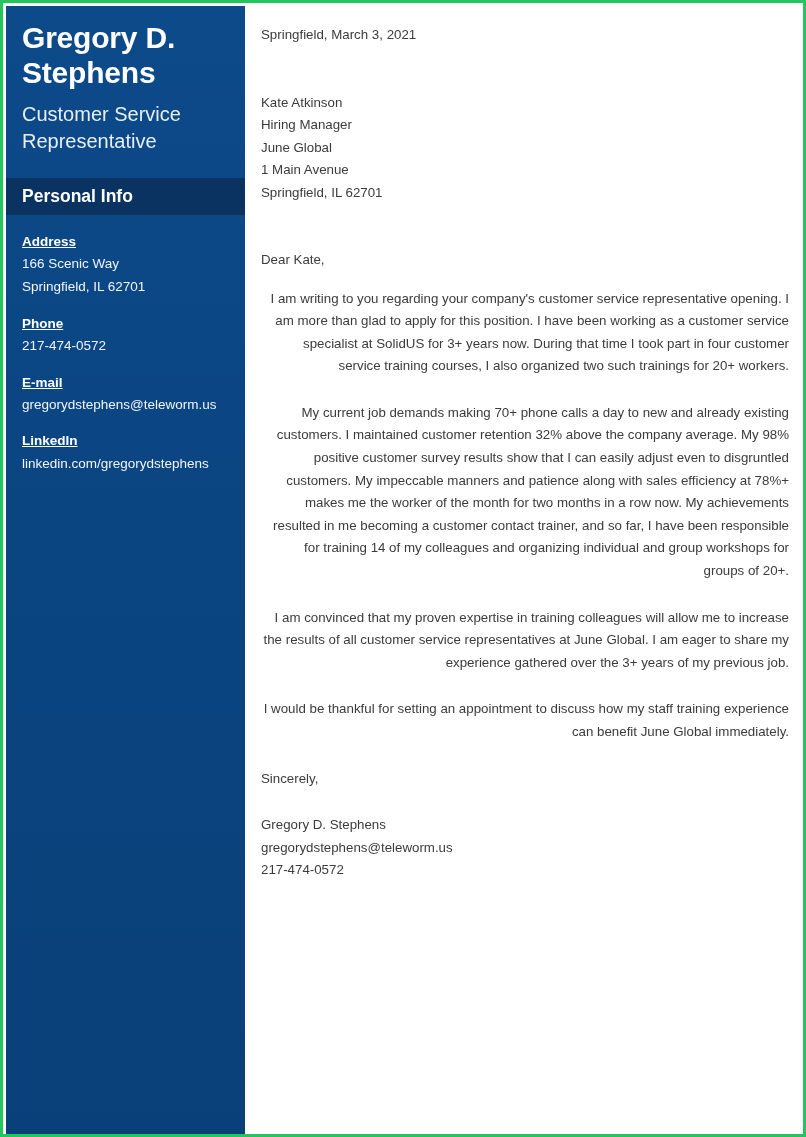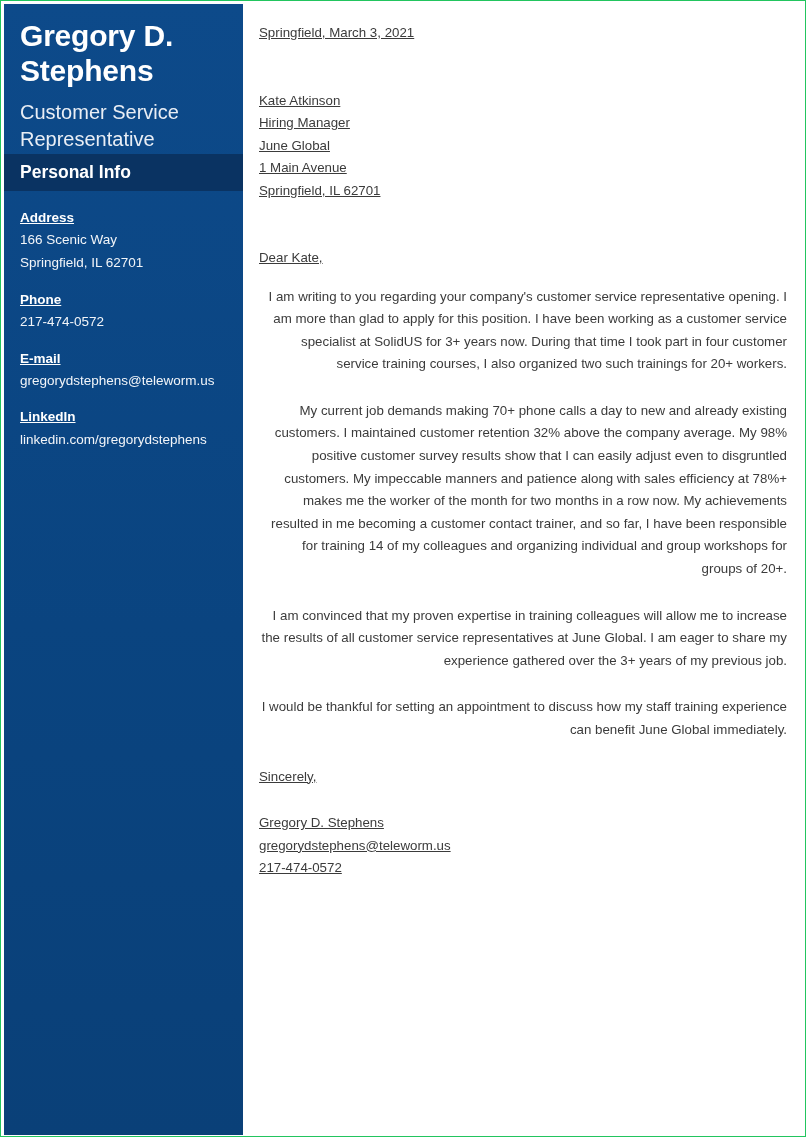--- a/index.html
+++ b/index.html
@@ -10,21 +10,21 @@
   body {
     font-family: "Liberation Sans", sans-serif;
   }
 
   #page {
     position: relative;
     width: 806px;
     height: 1137px;
     box-sizing: border-box;
     background: #ffffff;
-    border: 1px solid #22c55e;
+    border: 3px solid #22c55e;
     overflow: hidden;
   }
 
   
   #sidebar {
     position: absolute;
     left: 3px;
     top: 3px;
     width: 239px;
     height: 1131px;
@@ -50,20 +50,21 @@
 
   #job-title {
     font-size: 20px;
     font-weight: normal;
     color: #e9eef5;
     line-height: 1.38;
     margin: 10px 0 0 0;
   }
 
   #personal-info-bar {
+    margin-top: 22px;
     height: 37px;
     background: #0a3362;
     display: flex;
     align-items: center;
     padding: 0 16px;
     box-sizing: border-box;
   }
   #personal-info-title {
     font-size: 17.5px;
     font-weight: bold;
@@ -100,21 +101,20 @@
     width: 528px;
     box-sizing: border-box;
     padding-top: 18px;
     color: #3b3b3b;
   }
 
   .letter-line {
     font-size: 13.3px;
     line-height: 22.5px;
     color: #3b3b3b;
-    text-decoration: underline;
   }
 
   #letter-date {
     margin-bottom: 45px;
   }
 
   #recipient-block {
     margin-bottom: 45px;
   }
 

